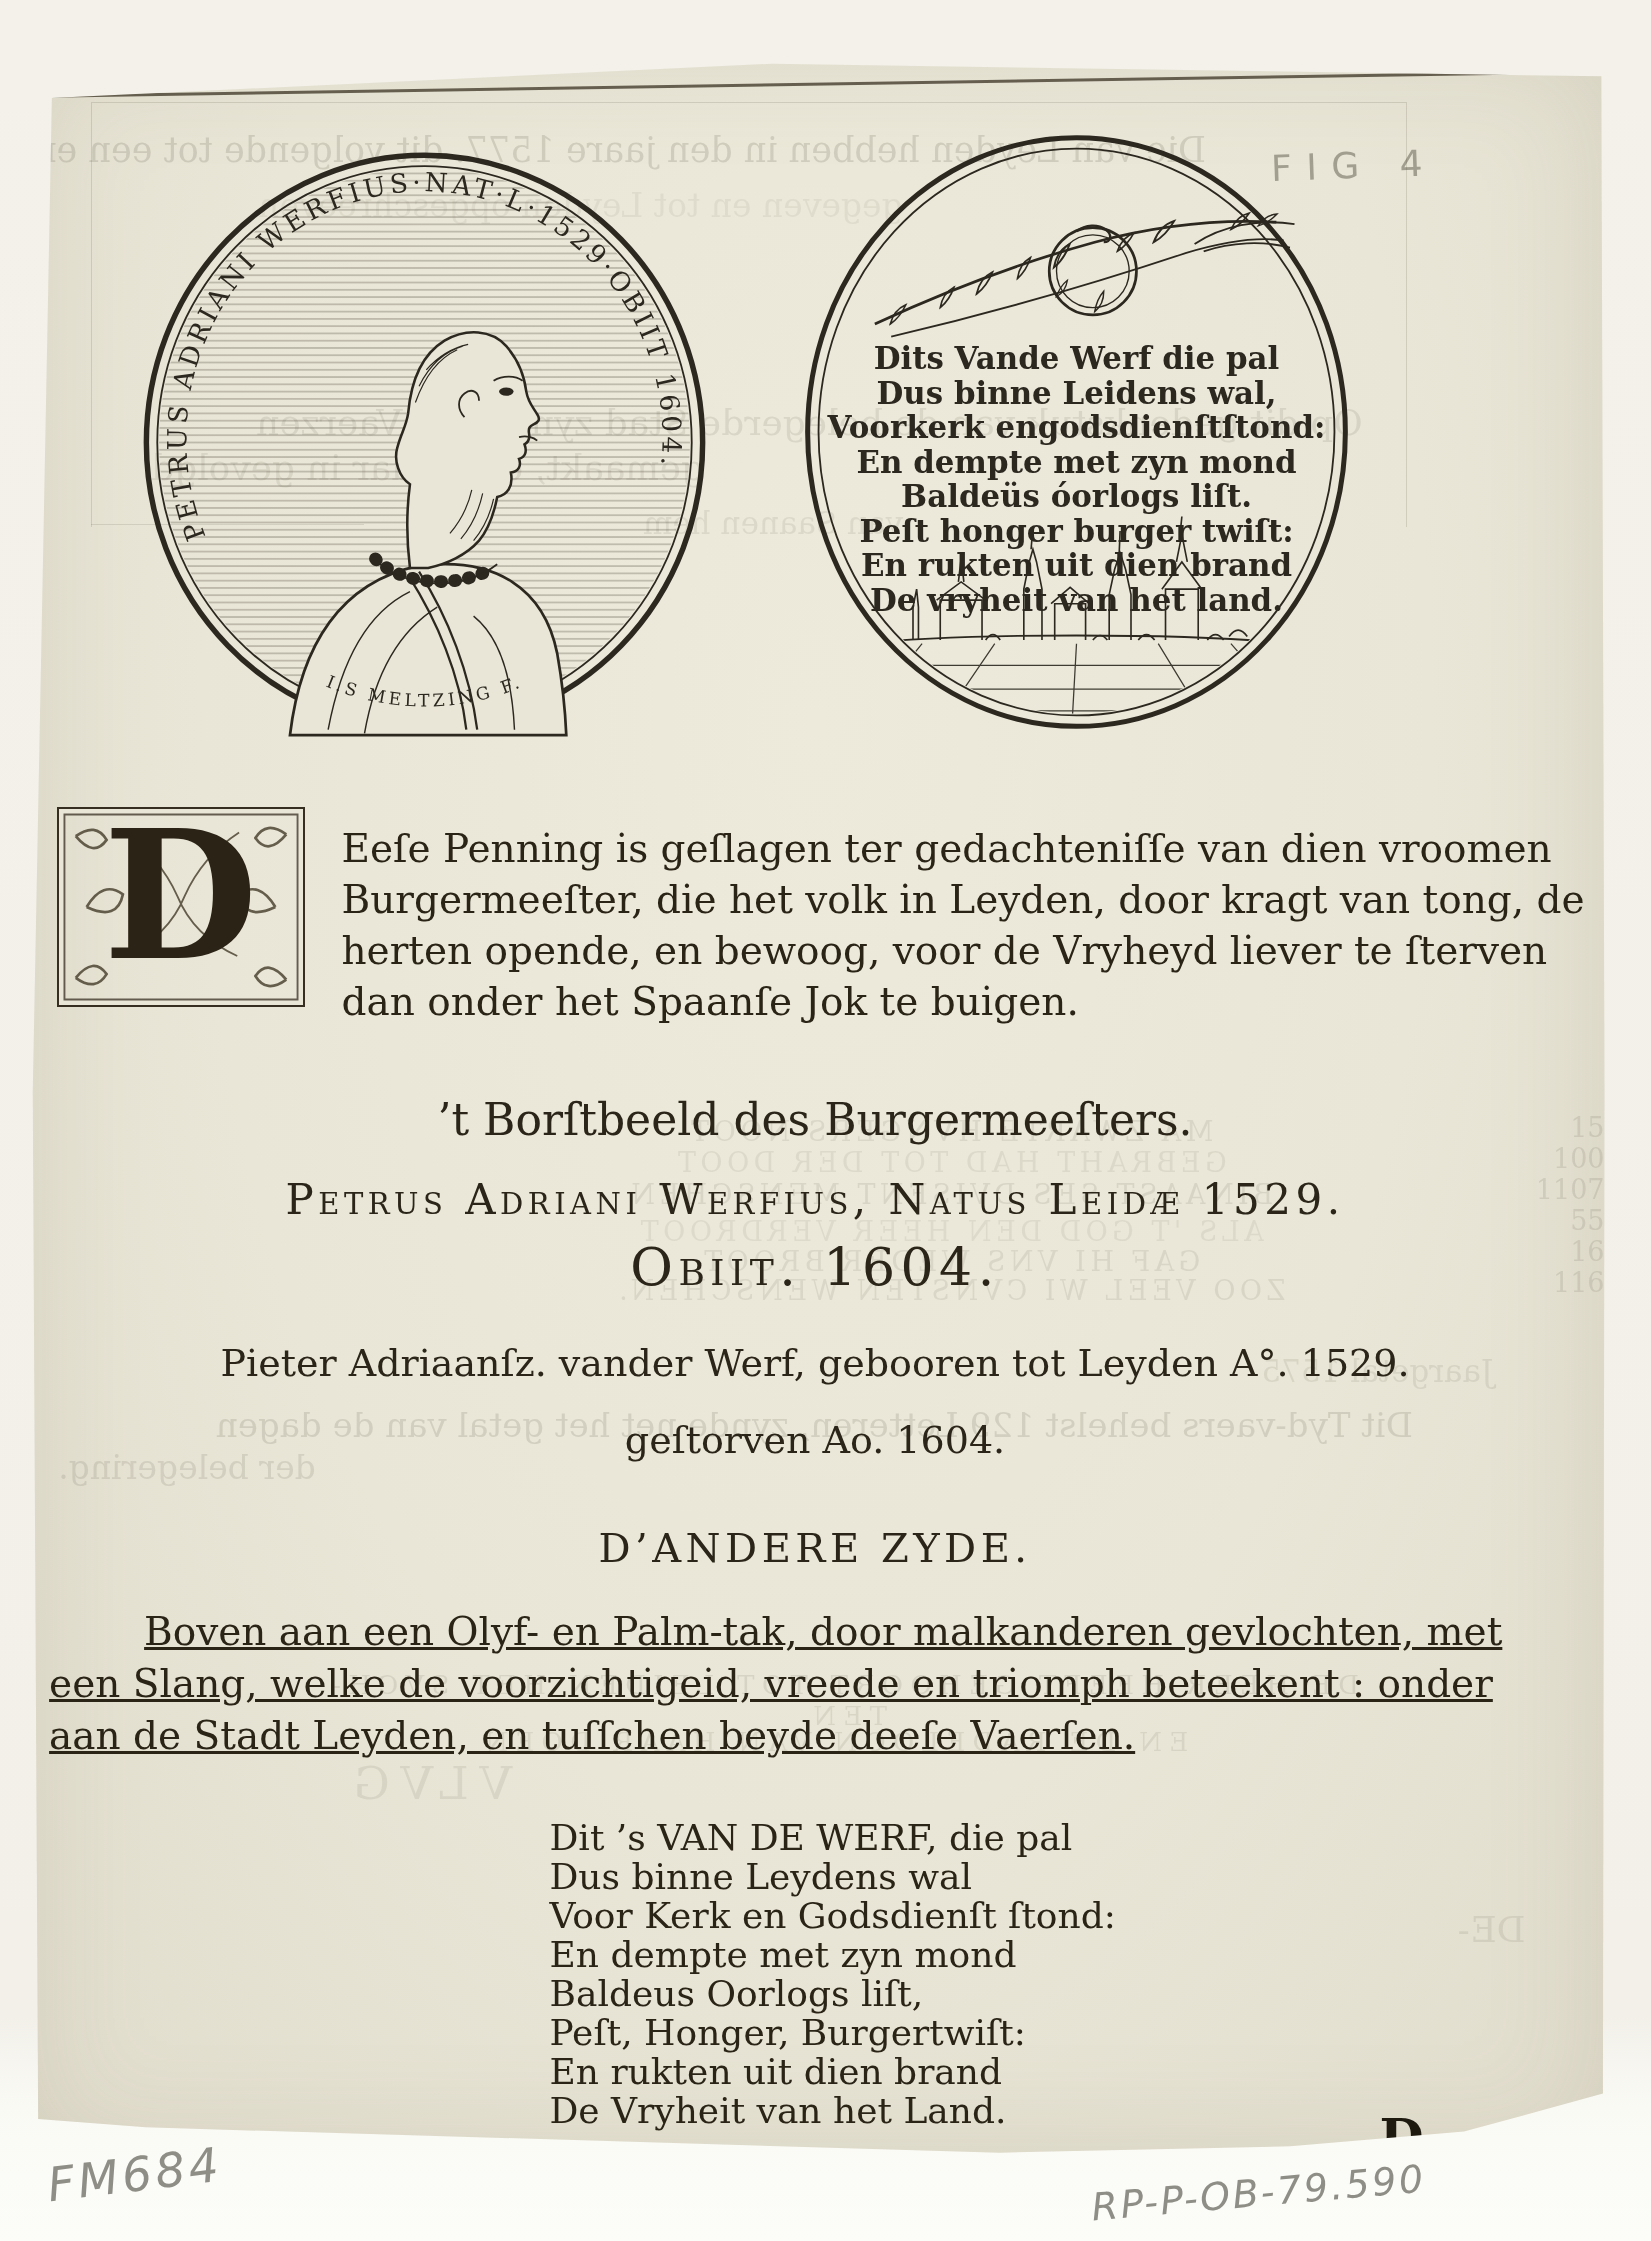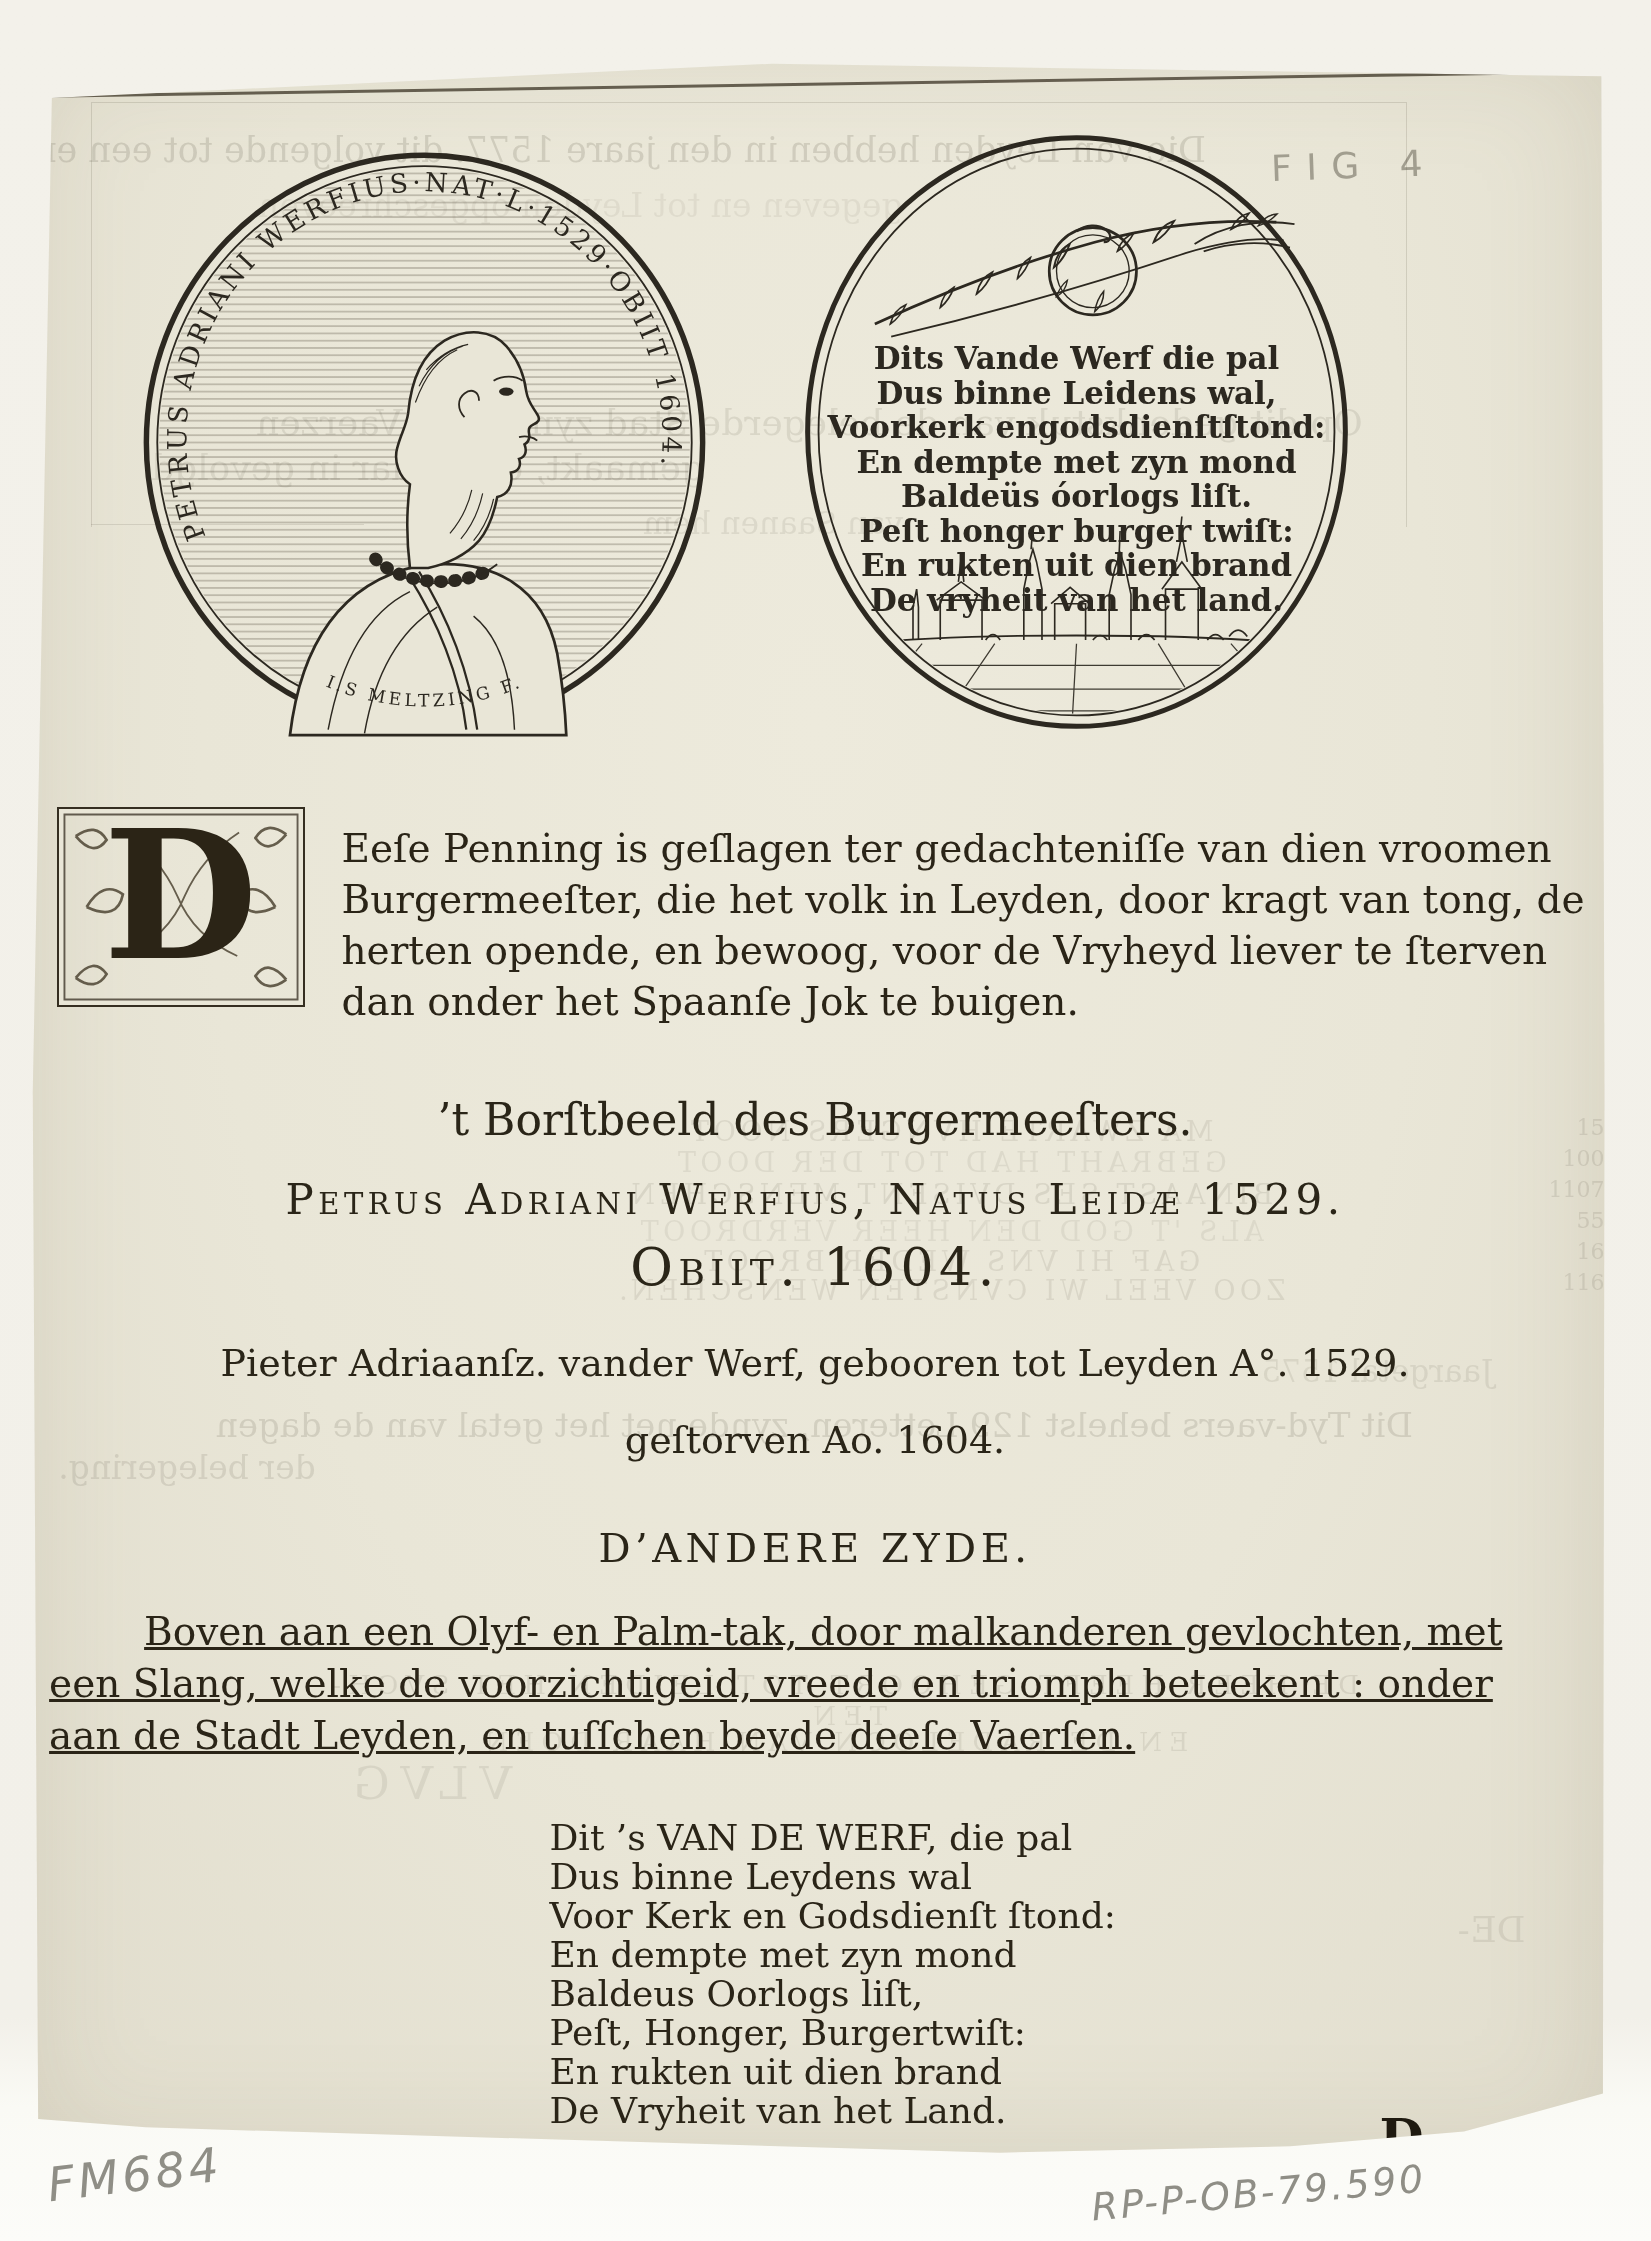--- a/index.html
+++ b/index.html
@@ -76,21 +76,21 @@
     <div class="st" style="left:24.5px; top:397px; width:755px; font-size:36px; opacity:.13;">gemaakt, en elkaar in gevolgd</div>
     <div class="st" style="left:556px; top:455px; width:382px; font-size:31px; opacity:.12;">van Saanen hem</div>
 
     <div class="st" style="left:456px; top:1066px; width:936px; font-size:27px; letter-spacing:4.5px; opacity:.13;">MA ZWARTE HVNGERS NOOT</div>
     <div class="st" style="left:456px; top:1097px; width:936px; font-size:27px; letter-spacing:4.5px; opacity:.11;">GEBRAHT HAD TOT DER DOOT</div>
     <div class="st" style="left:456px; top:1129px; width:936px; font-size:27px; letter-spacing:4.5px; opacity:.14;">BINAAST SES DVISENT MENSCHEN</div>
     <div class="st" style="left:456px; top:1166px; width:936px; font-size:27px; letter-spacing:4.5px; opacity:.10;">ALS 'T GOD DEN HEER VERDROOT</div>
     <div class="st" style="left:456px; top:1196px; width:936px; font-size:27px; letter-spacing:4.5px; opacity:.13;">GAF HI VNS WEDER BROOT</div>
     <div class="st" style="left:456px; top:1225px; width:936px; font-size:27px; letter-spacing:4.5px; opacity:.13;">ZOO VEEL WI CVNSTEN WENSCHEN.</div>
 
-    <div class="stn" style="left:1461px; top:1062px; width:118px; font-size:22px; line-height:31px;">
+    <div class="stn" style="left:1461px; top:1062px; width:118px; font-size:27px; line-height:31px;">
       <div>15</div>
         <div>100</div>
       <div>1107</div>
         <div>55</div>
       <div>16</div>
         <div>116</div>
     </div>
 
     <div class="st" style="left:1156px; top:1303px; width:391px; font-size:31px; opacity:.13;">Jaargetal 1575</div>
     <div class="st" style="left:34px; top:1355px; width:1509px; font-size:34px; opacity:.18;">Dit Tyd-vaers behelst 129 Letteren, zynde net het getal van de dagen</div>

